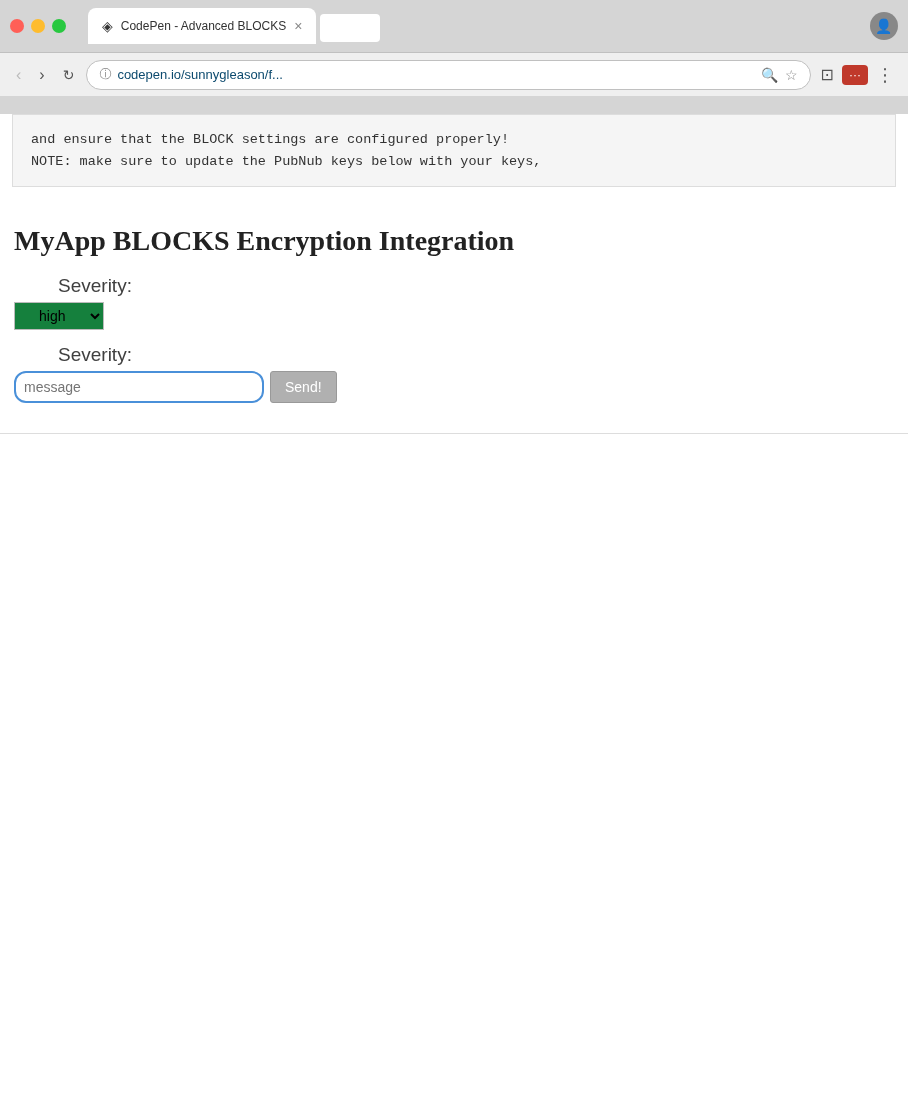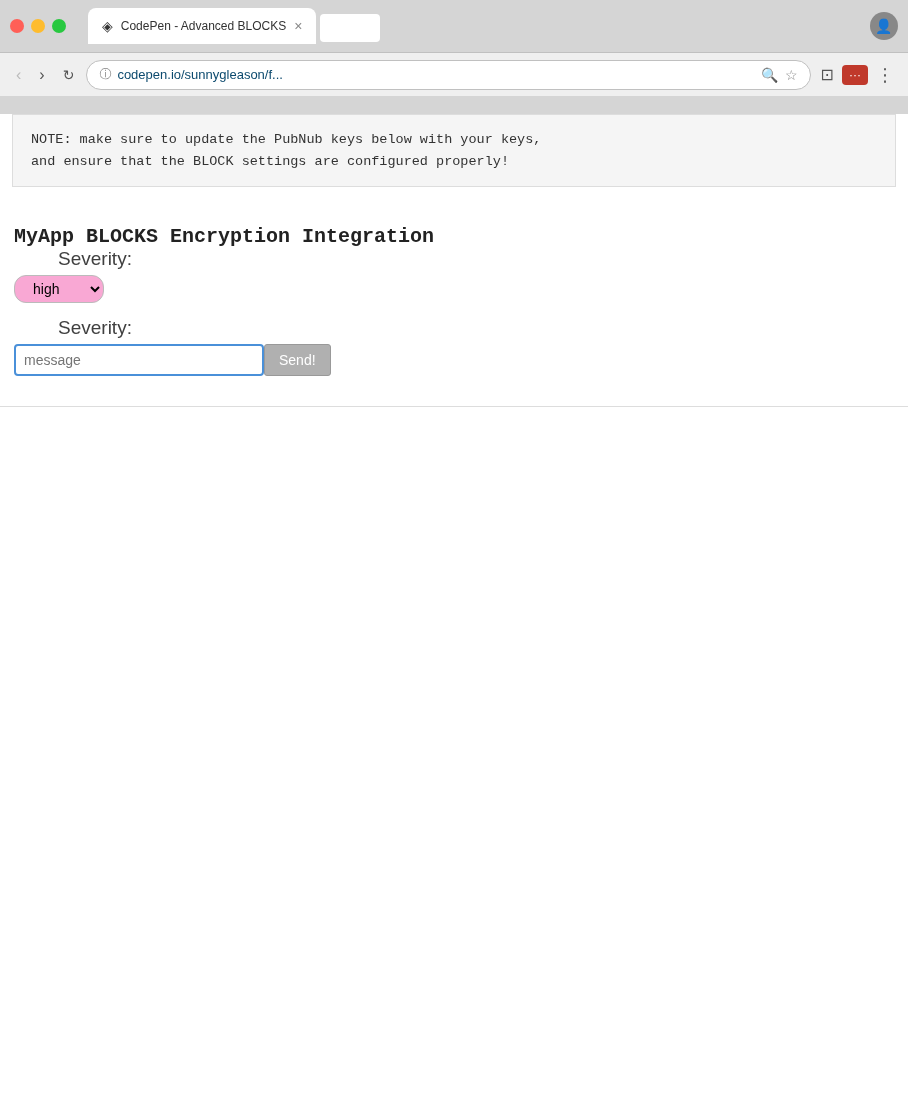--- a/index.html
+++ b/index.html
@@ -186,72 +186,74 @@
       color: #333;
       line-height: 1.6;
     }
 
     
     .app-section {
       padding: 20px 14px 0 14px;
     }
 
     .app-title {
-      font-size: 20px;
+      font-size: 28px;
       font-weight: bold;
       color: #222;
-      font-family: Liberation Mono, monospace;
+      margin-bottom: 18px;
+      font-family: Liberation Serif, serif;
     }
 
     .form-label {
       display: block;
       font-size: 19px;
       color: #404040;
       margin-bottom: 5px;
       margin-left: 44px;
     }
 
     .severity-select {
       display: block;
       font-size: 14px;
-      padding: 4px 14px;
+      padding: 4px 20px;
       border: 1px solid #bbb;
-      border-radius: 12px;
-      background: #f9a8d4;
+      border-radius: 0;
+      background: #15803d;
       margin-bottom: 14px;
       width: 90px;
       cursor: pointer;
       appearance: auto;
     }
 
     .message-row {
       display: flex;
       align-items: center;
       gap: 0;
       margin-top: 4px;
     }
 
     .message-input {
       font-size: 14px;
       padding: 6px 8px;
       border: 2px solid #4a90d9;
-      border-radius: 4px;
+      border-radius: 12px;
       width: 250px;
       color: #bbb;
       outline: none;
     }
 
     .send-button {
       font-size: 14px;
       padding: 7px 14px;
       background: #b0b0b0;
       border: 1px solid #999;
       border-radius: 3px;
       color: #fff;
       cursor: pointer;
+      margin-left: 6px;
     }
 
     .divider {
       border: none;
       border-top: 1px solid #ddd;
       margin-top: 30px;
     }
   </style>
 </head>
 <body>
@@ -294,22 +296,22 @@
       <button class="extensions-btn">
         <span>···</span>
       </button>
       <button class="dots-btn">⋮</button>
     </div>
   </div>
 
   <div class="page-content">
 
     <div class="note-box">
+      <div>and ensure that the BLOCK settings are configured properly!</div>
       <div>NOTE: make sure to update the PubNub keys below with your keys,</div>
-      <div>and ensure that the BLOCK settings are configured properly!</div>
     </div>
 
     <div class="app-section">
       <h1 class="app-title">MyApp BLOCKS Encryption Integration</h1>
 
       <label class="form-label">Severity:</label>
       <select class="severity-select">
         <option value="high" selected="">high</option>
         <option value="medium">medium</option>
         <option value="low">low</option>

